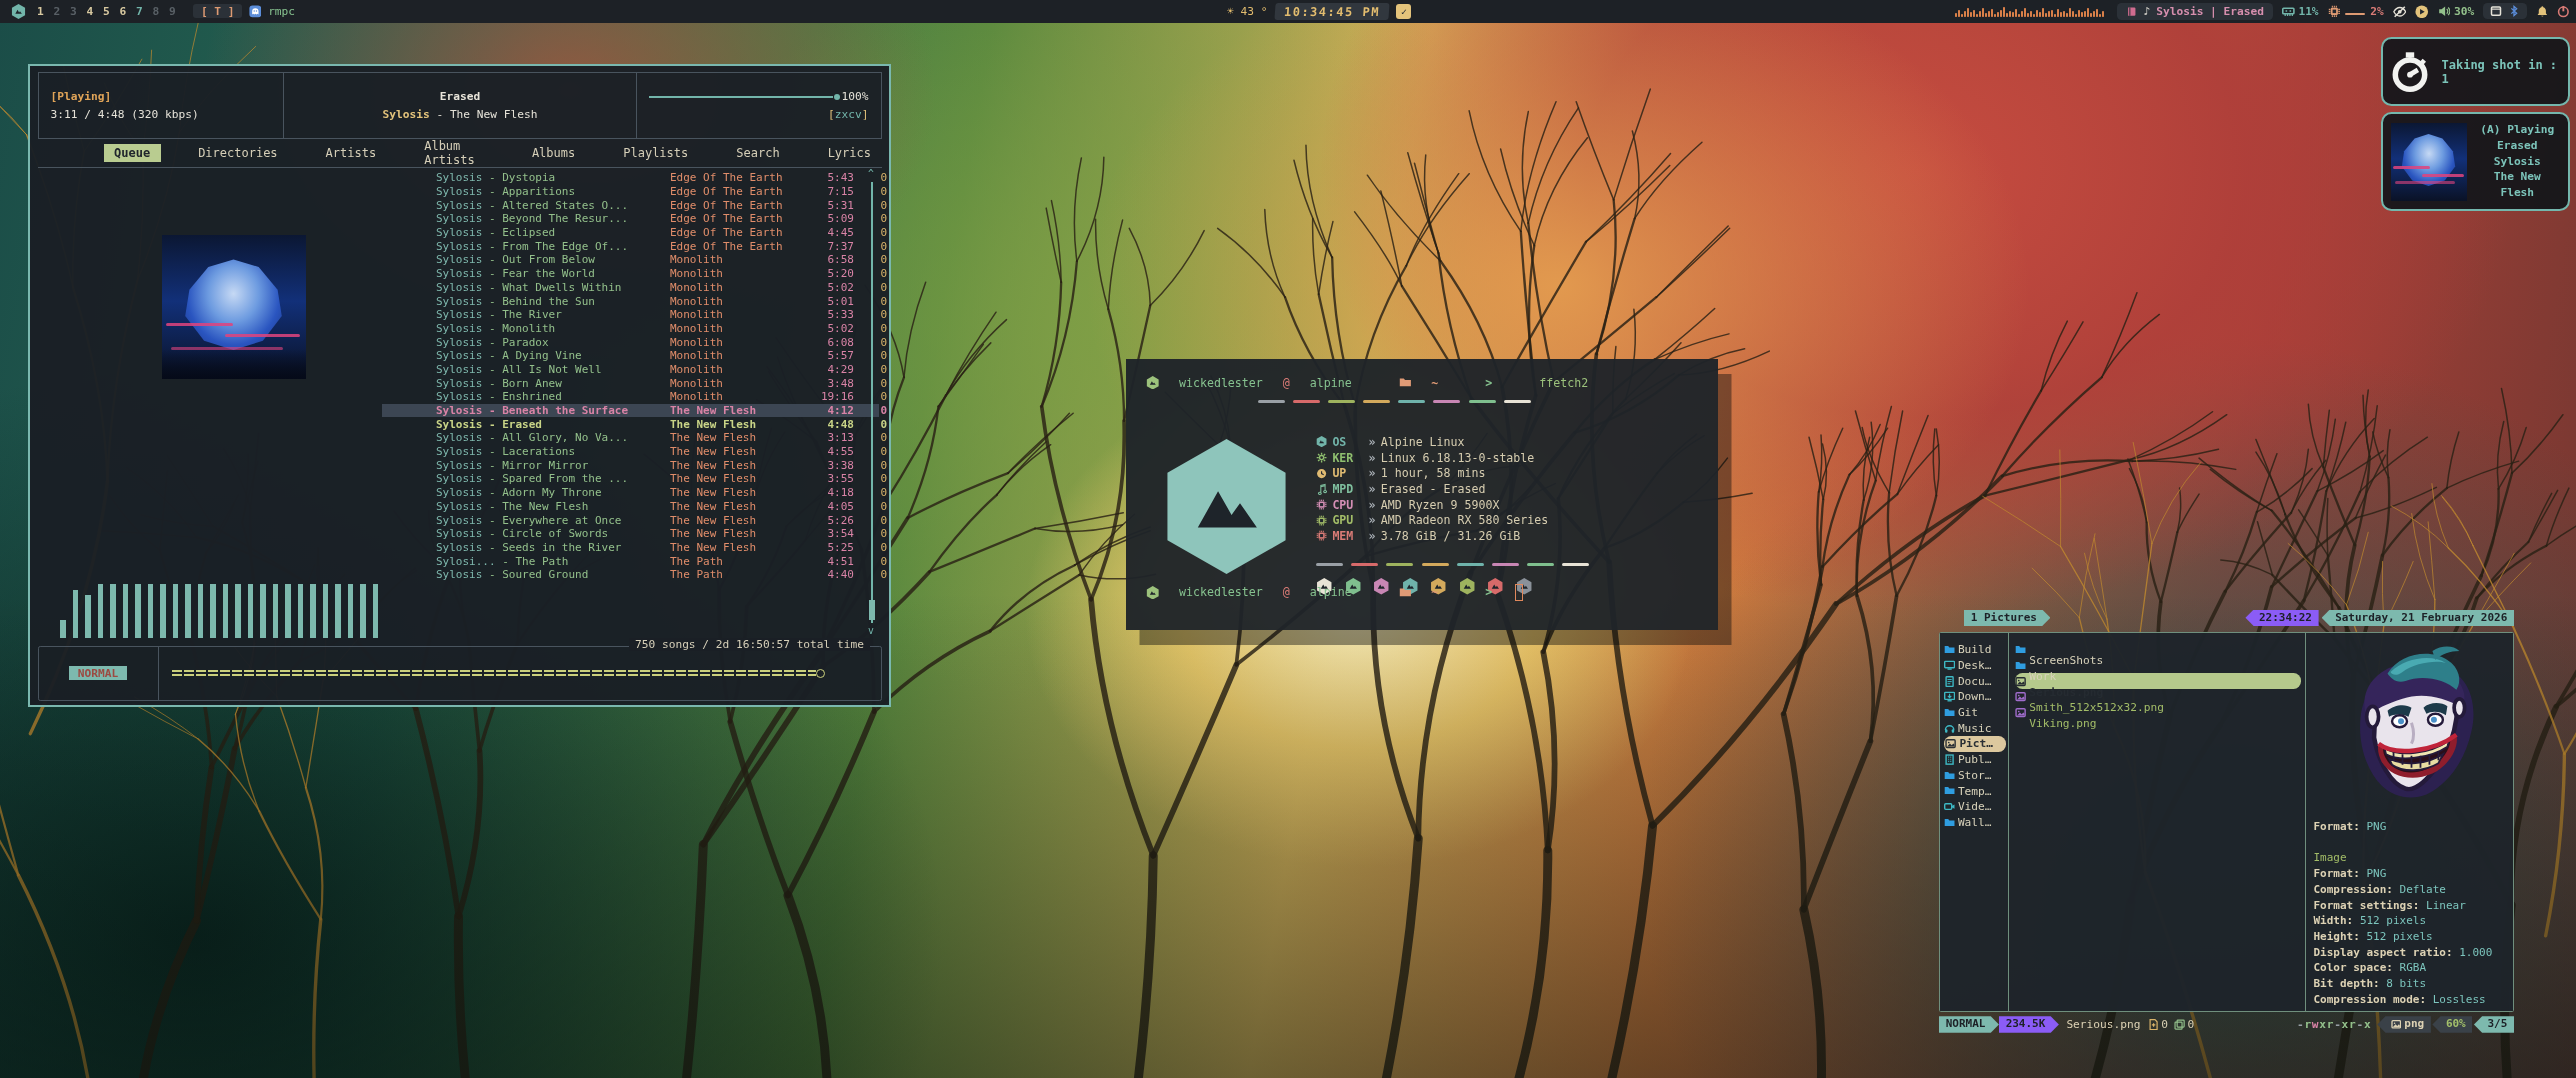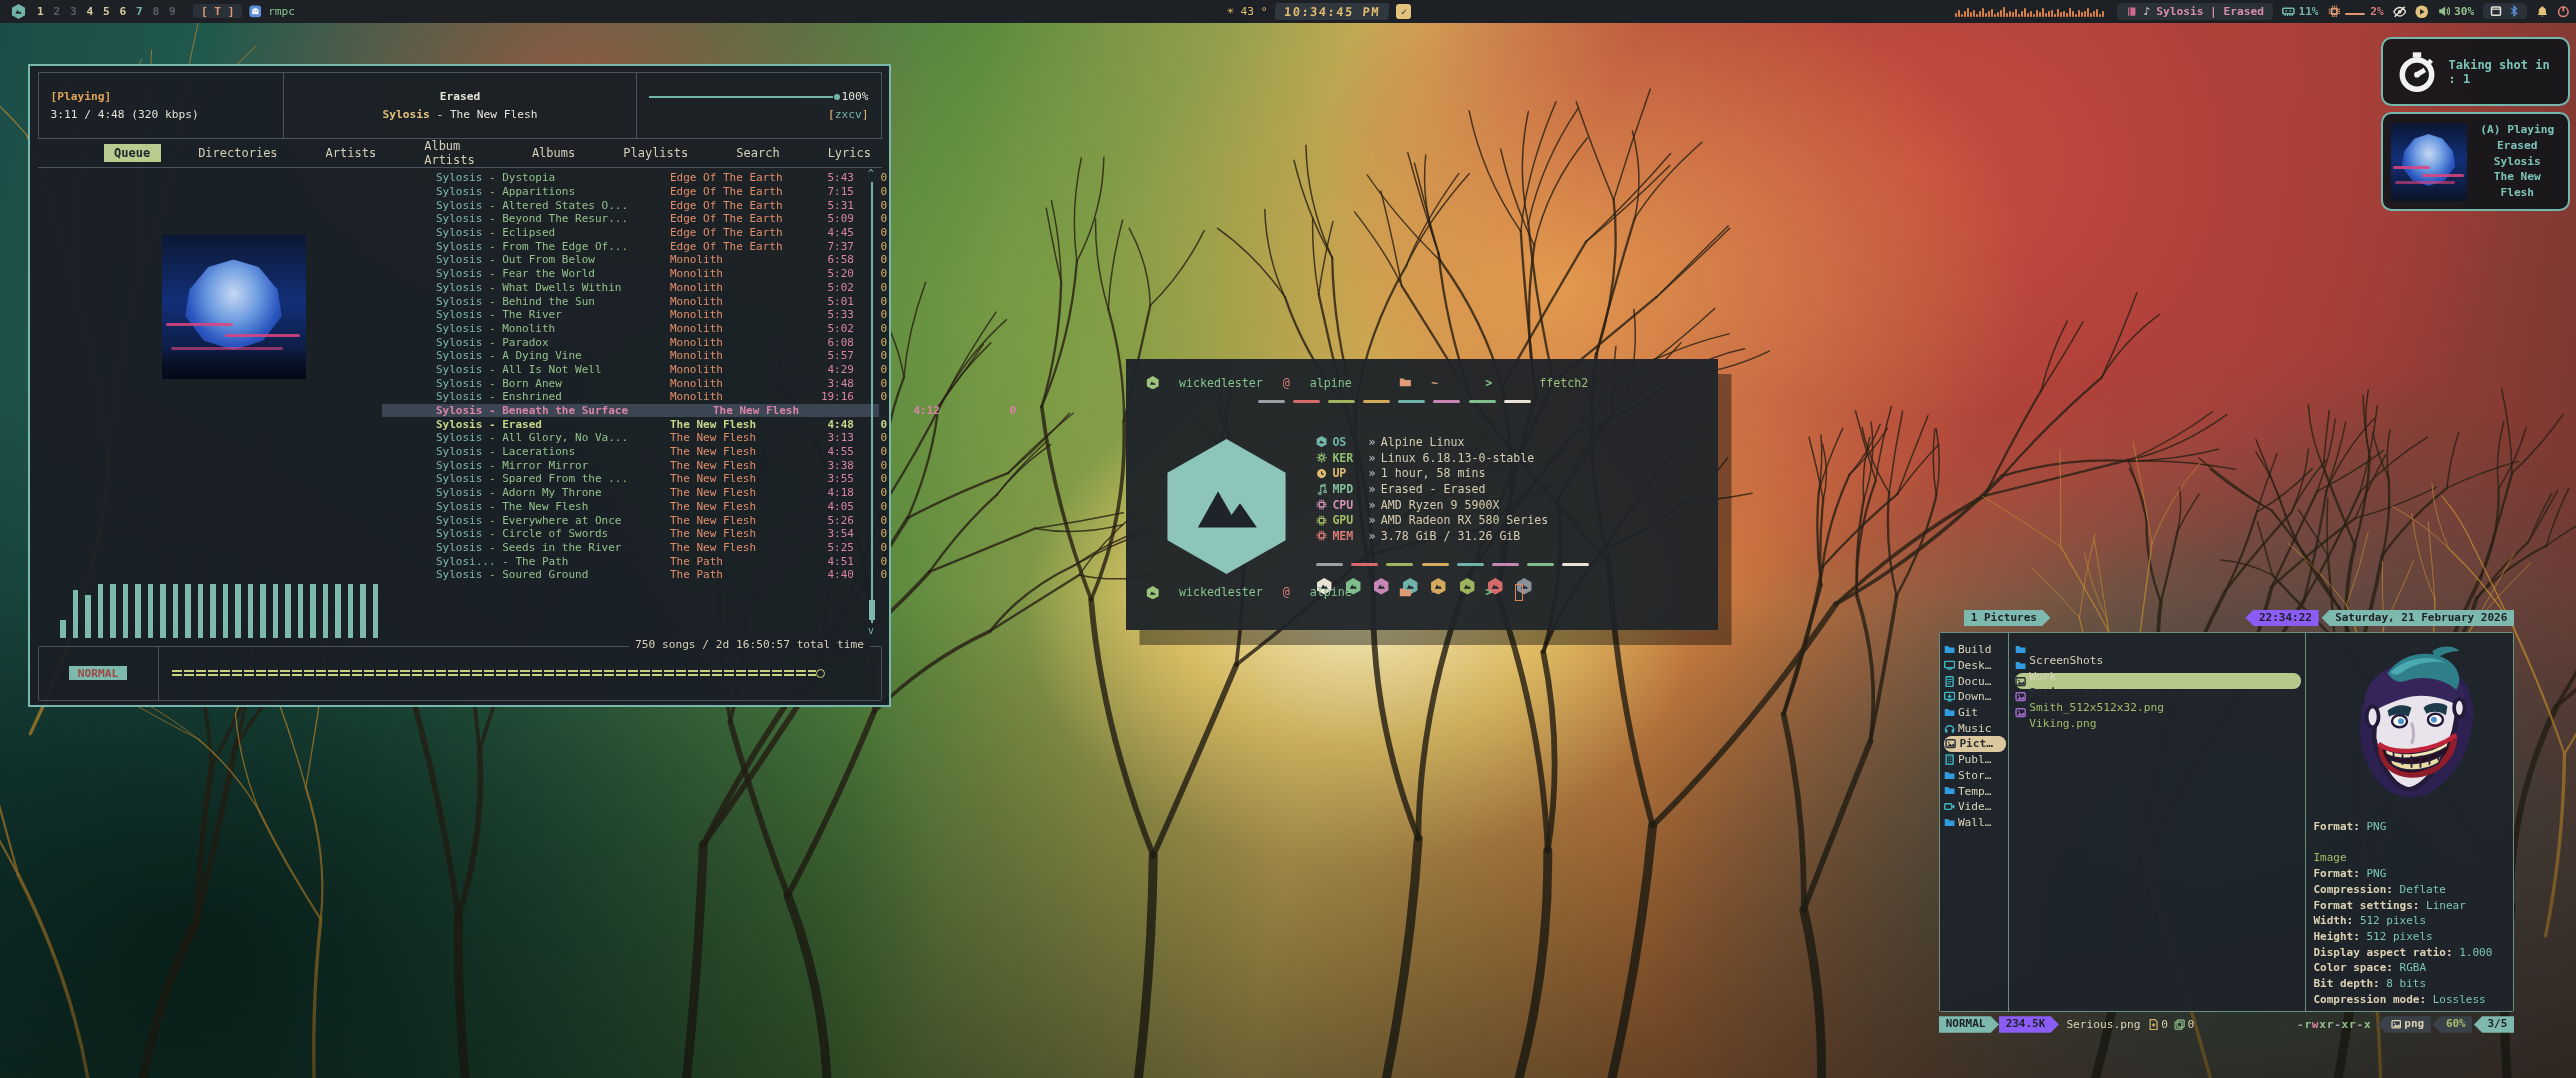--- a/index.html
+++ b/index.html
@@ -84,21 +84,21 @@
     background:linear-gradient(to top, #050a18, rgba(5,10,24,0)); }
   #mp-visualizer { position:absolute; left:22.5px; right:3px; bottom:3px; height:64px;
     display:flex; align-items:flex-end; gap:6.7px; }
   #mp-visualizer i { display:block; width:6.7px; background:#7db9ae; }
   .mp-list { position:absolute; left:352px; top:105px; right:10.5px; bottom:72px; }
   .q-row { display:grid; grid-template-columns:234px 142px 42px 33px; height:13.7px; align-items:center;
     padding-left:54px; font-size:11px; white-space:nowrap; }
   .q-title { overflow:hidden; }
   .q-artist { color:#7fb8ad; } .q-dash,.q-name { color:#93c08b; }
   .q-album { color:#e08d6a; } .q-time { color:#d983a6; text-align:right; } .q-cnt { color:#d9b36a; text-align:right; }
-  .q-row.selected { background:#3c4653; font-weight:bold;gap:43px; }
+  .q-row.selected { background:#3c4653; font-weight:bold; }
   .q-row.selected span { color:#d983a6; }
   .q-row.playing { font-weight:bold; }
   .q-row.playing span { color:#c9d487; }
   .mp-scroll { position:absolute; right:12px; top:105px; bottom:72px; width:10.5px; color:#72b5aa; font-size:9.7px; }
   .mp-scroll .arrow-up { position:absolute; top:-3px; left:1.5px; }
   .mp-scroll .arrow-dn { position:absolute; bottom:-3px; left:1.5px; }
   .mp-scroll .track { position:absolute; left:4.5px; top:10.5px; bottom:10.5px; width:1.5px; background:#72b5aa; }
   .mp-scroll .thumb { position:absolute; left:2.2px; bottom:13.5px; width:6px; height:19.5px; background:#7db9ae; }
   .mp-bottom { position:absolute; left:7.5px; right:7.5px; bottom:4.5px; height:55px; border:0.7px solid #49545e; border-radius:2.2px; }
   .mp-total { position:absolute; right:10.5px; top:-8.2px; background:#1a1f25; padding:0 6px; color:#d6cfb8; font-size:11.2px; }
@@ -163,21 +163,21 @@
   .fm-status .fname { color:#ddd2b4; margin:0 7.5px; }
   .cnt-ico { display:flex; align-items:center; gap:2.2px; color:#d6cdb0; margin-right:6px; }
   .fm-status-right { margin-left:auto; display:flex; align-items:center; gap:1.5px; }
   .perm { letter-spacing:0.7px; font-weight:bold; margin-right:4.5px; }
   .ext-badge { display:flex; align-items:center; gap:3px; color:#ddd2b4; font-weight:bold; }
   .pct-badge { color:#a3c06a; }
 
   
   .notif { position:absolute; left:2381px; width:189px; border:2.2px solid #74b7ad; border-radius:10.5px;
     background:rgba(18,22,26,.93); z-index:40; color:#7cc4ba; }
-  #notif1 { top:37px; height:69px; display:flex; align-items:center; gap:10.5px; padding:0 13px; }
+  #notif1 { top:37px; height:69px; display:flex; align-items:center; gap:10.5px; padding:0 6px; }
   #notif1 .nt { font-weight:bold; font-size:12px; }
   #notif2 { top:112px; height:99px; display:flex; align-items:center; gap:7.5px; padding:0 7.5px; }
   .notif-thumb { position:relative; width:76px; height:78px; flex:none; overflow:hidden;
     background:linear-gradient(180deg,#0b1733 0%,#123079 46%,#0a1226 100%); }
   .notif-thumb .aa-face { left:9px; top:10.5px; right:9px; bottom:13.5px; }
   .notif-thumb .aa-streak.s1 { left:2.2px; right:37px; top:43px; } .notif-thumb .aa-streak.s2 { left:31px; right:3px; top:51px; }
   .notif-thumb .aa-streak.s3 { left:4.5px; right:11.2px; top:58px; }
   .notif-lines { flex:1; text-align:center; font-size:11.2px; line-height:15.7px; font-weight:bold; }
 </style>
 </head>

